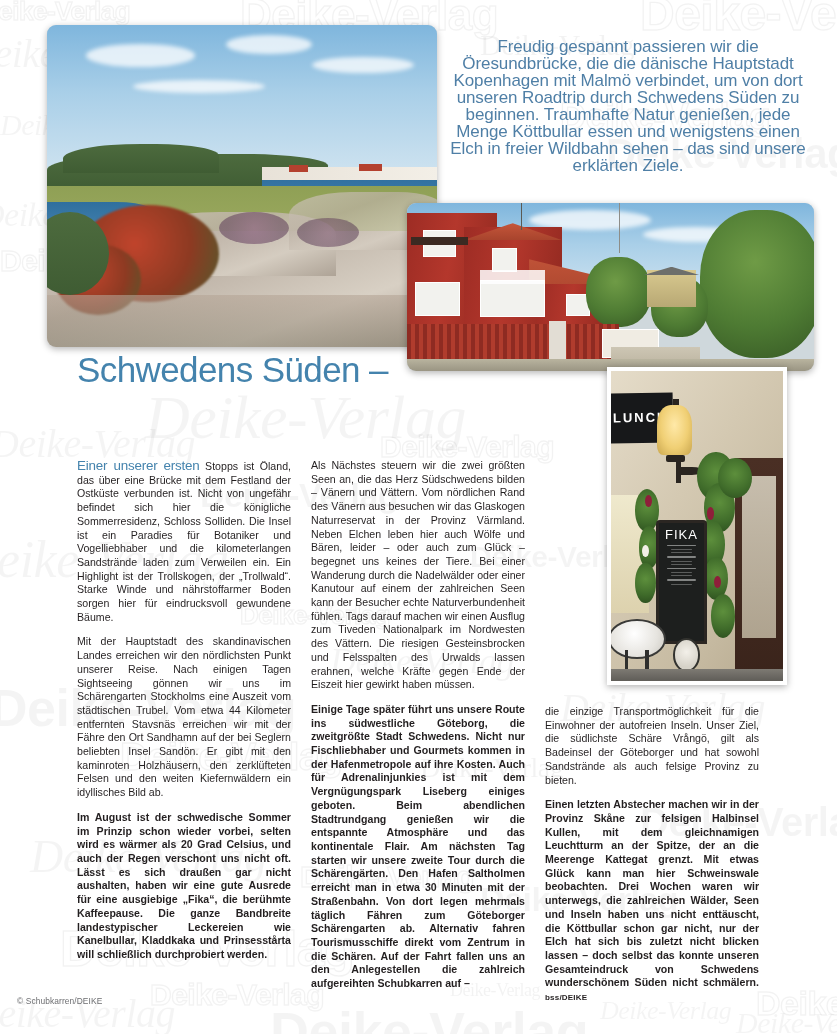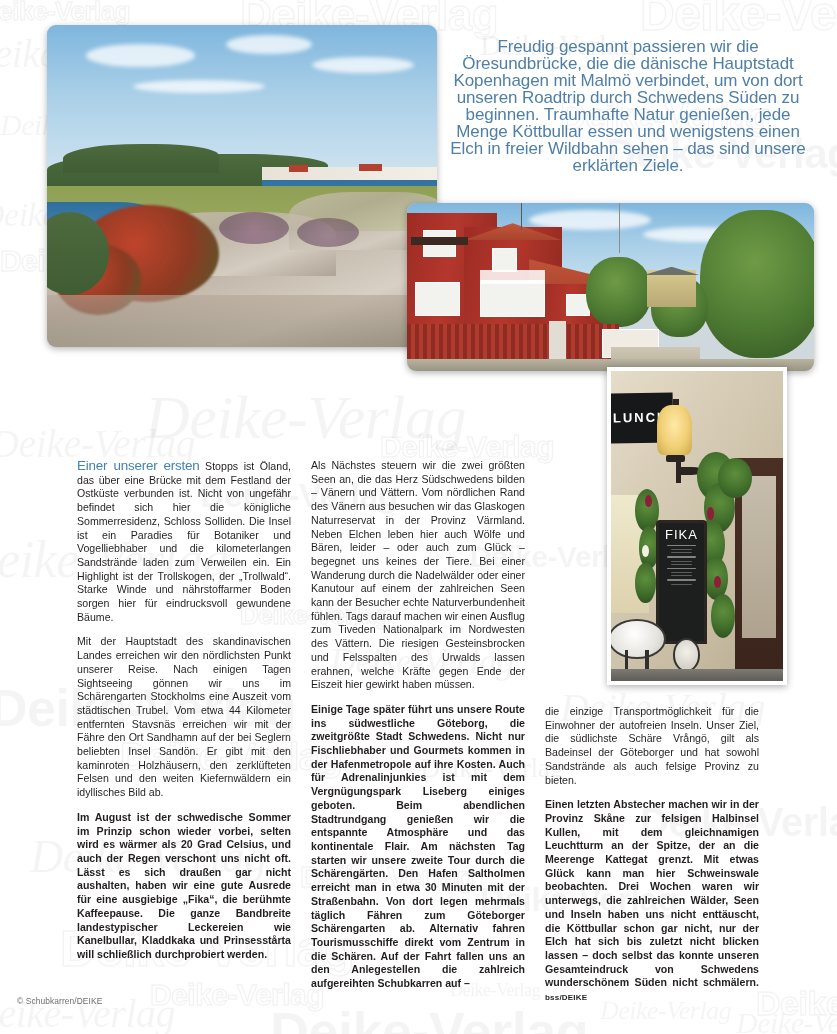--- a/index.html
+++ b/index.html
@@ -420,20 +420,21 @@
     <div style="position:absolute; left:20%; top:90%; width:2%; height:10%; background:#2f2f2d;"></div>
     <div style="position:absolute; left:36%; top:86%; width:16%; height:11%; background:radial-gradient(circle at 50% 40%,#f3f0e9 0%,#d6d2c8 70%); border-radius:50%; border:2px solid #33332f; box-sizing:border-box;"></div>
     <div style="position:absolute; left:0; bottom:0; width:100%; height:4%; background:linear-gradient(#7d7a73,#5f5d58);"></div>
   </div>
 
   <div id="intro-block">
     <div id="intro-text">Freudig gespannt passieren wir die Öresundbrücke, die die dänische Hauptstadt Kopenhagen mit Malmö verbindet, um von dort unseren Roadtrip durch Schwedens Süden zu beginnen. Traumhafte Natur genießen, jede Menge Köttbullar essen und wenigstens einen Elch in freier Wildbahn sehen – das sind unsere erklärten Ziele.</div>
   </div>
 
   <h1 id="headline" style="margin:0; font-weight:normal;">
+    <span class="hl-line">Schwedens Süden –</span>
   </h1>
 
   <div id="columns">
 
     <div class="col" id="col1">
       <p><span class="lead-in">Einer unserer ersten</span><span> Stopps ist Öland, das über eine Brücke mit dem Festland der Ostküste verbunden ist. Nicht von ungefähr befindet sich hier die königliche Sommerresidenz, Schloss Solliden. Die Insel ist ein Paradies für Botaniker und Vogelliebhaber und die kilometerlangen Sandstrände laden zum Verweilen ein. Ein Highlight ist der Trollskogen, der „Trollwald“. Starke Winde und nährstoffarmer Boden sorgen hier für eindrucksvoll gewundene Bäume.</span></p>
       <p>Mit der Hauptstadt des skandinavischen Landes erreichen wir den nördlichsten Punkt unserer Reise. Nach einigen Tagen Sightseeing gönnen wir uns im Schärengarten Stockholms eine Auszeit vom städtischen Trubel. Vom etwa 44 Kilometer entfernten Stavsnäs erreichen wir mit der Fähre den Ort Sandhamn auf der bei Seglern beliebten Insel Sandön. Er gibt mit den kaminroten Holzhäusern, den zerklüfteten Felsen und den weiten Kiefernwäldern ein idyllisches Bild ab.</p>
       <p>Im August ist der schwedische Sommer im Prinzip schon wieder vorbei, selten wird es wärmer als 20 Grad Celsius, und auch der Regen verschont uns nicht oft. Lässt es sich draußen gar nicht aushalten, haben wir eine gute Ausrede für eine ausgiebige „Fika“, die berühmte Kaffeepause. Die ganze Bandbreite landestypischer Leckereien wie Kanelbullar, Kladdkaka und Prinsesstårta will schließlich durchprobiert werden.</p>
     </div>
 

